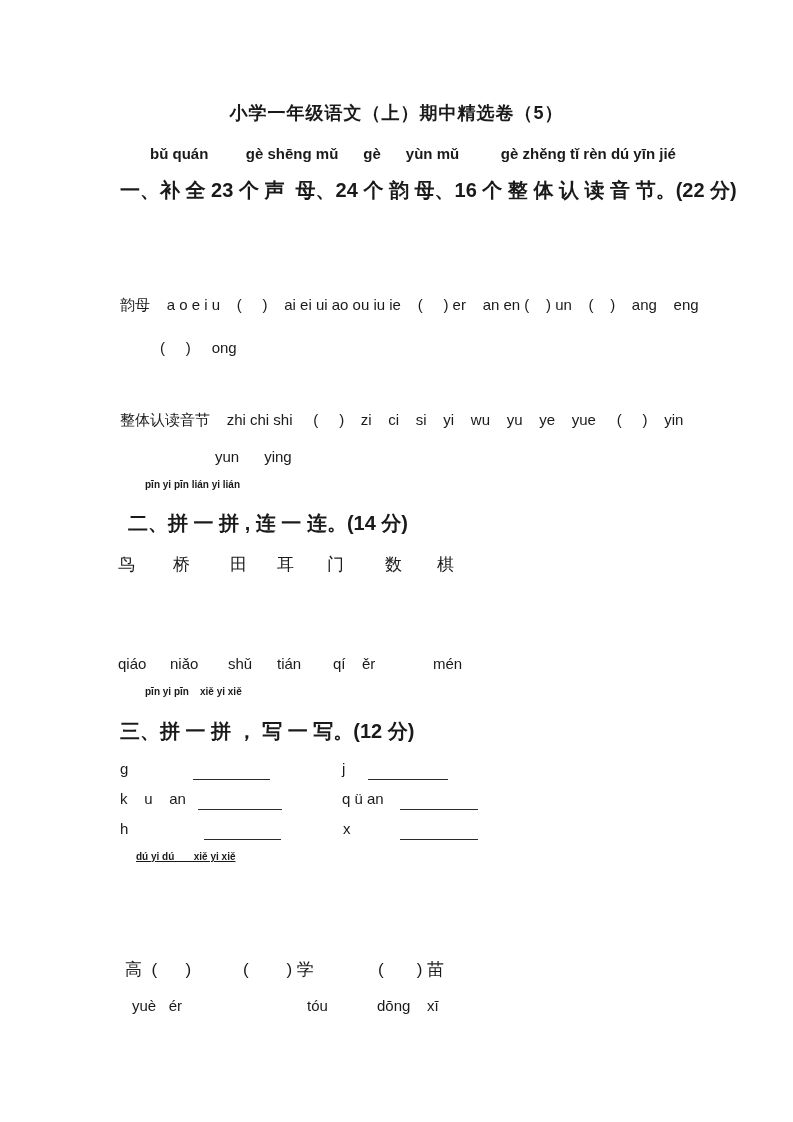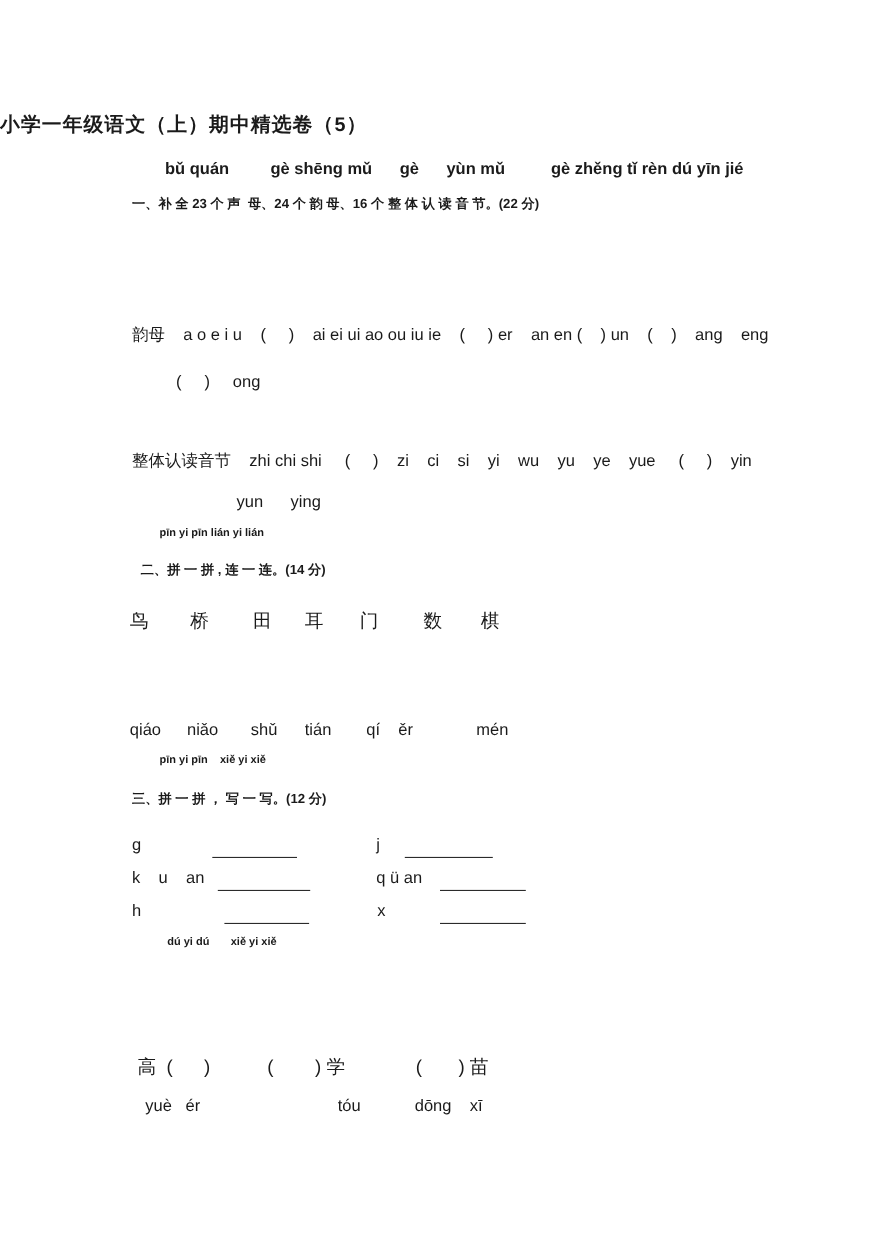--- a/index.html
+++ b/index.html
@@ -6,22 +6,22 @@
   .page {
     position: relative;
     width: 793px;
     height: 1122px;
     background: #ffffff;
     color: #1a1a1a;
     font-family: "Liberation Sans", "DejaVu Sans", sans-serif;
     overflow: hidden;
   }
   .line { position: absolute; white-space: pre; font-size: 15px; line-height: 1.2; }
-  .title { width: 100%; font-size: 18px; font-weight: 700; letter-spacing: 1px; }
-  .heading { font-size: 12px; font-weight: 700; }
+  .title { width: 100%; text-align: center; font-size: 18px; font-weight: 700; letter-spacing: 1px; }
+  .heading { font-size: 20px; font-weight: 700; }
   .pinhint { font-weight: 600; font-size: 10px; }
   .introline { font-weight: 700; font-size: 15px; }
   .bodyrow { font-size: 15px; }
   .cjkrow { font-size: 17px; }
   .row { position: absolute; white-space: pre; }
   .tok { position: absolute; top: 0; white-space: pre; }
   .blank {
     position: absolute;
     height: 19px;
     border-bottom: 1.5px solid #2b2b2b;
@@ -80,21 +80,21 @@
     <span class="tok" style="left:222px">q ü an</span>
     <span class="blank" style="left:280px; width:78px; top:0;"></span>
   </div>
   <div class="row bodyrow" style="top:820px; left:120px; width:560px; height:24px;">
     <span class="tok" style="left:0px">h</span>
     <span class="blank" style="left:84px; width:77px; top:0;"></span>
     <span class="tok" style="left:223px">x</span>
     <span class="blank" style="left:280px; width:78px; top:0;"></span>
   </div>
 
-  <div class="line pinhint" style="top:851px; left:152px;">dú yi dú       xiě yi xiě</div>
+  <div class="line pinhint" style="top:851px; left:136px;text-decoration:underline;">dú yi dú       xiě yi xiě</div>
 
 
   <div class="row cjkrow" style="top:958px; left:120px; width:560px; height:26px;">
     <span class="tok" style="left:5px">高  (      )</span>
     <span class="tok" style="left:123px">(        ) 学</span>
     <span class="tok" style="left:258px">(       ) 苗</span>
   </div>
 
   <div class="row bodyrow" style="top:997px; left:120px; width:560px; height:22px;">
     <span class="tok" style="left:12px">yuè   ér</span>

